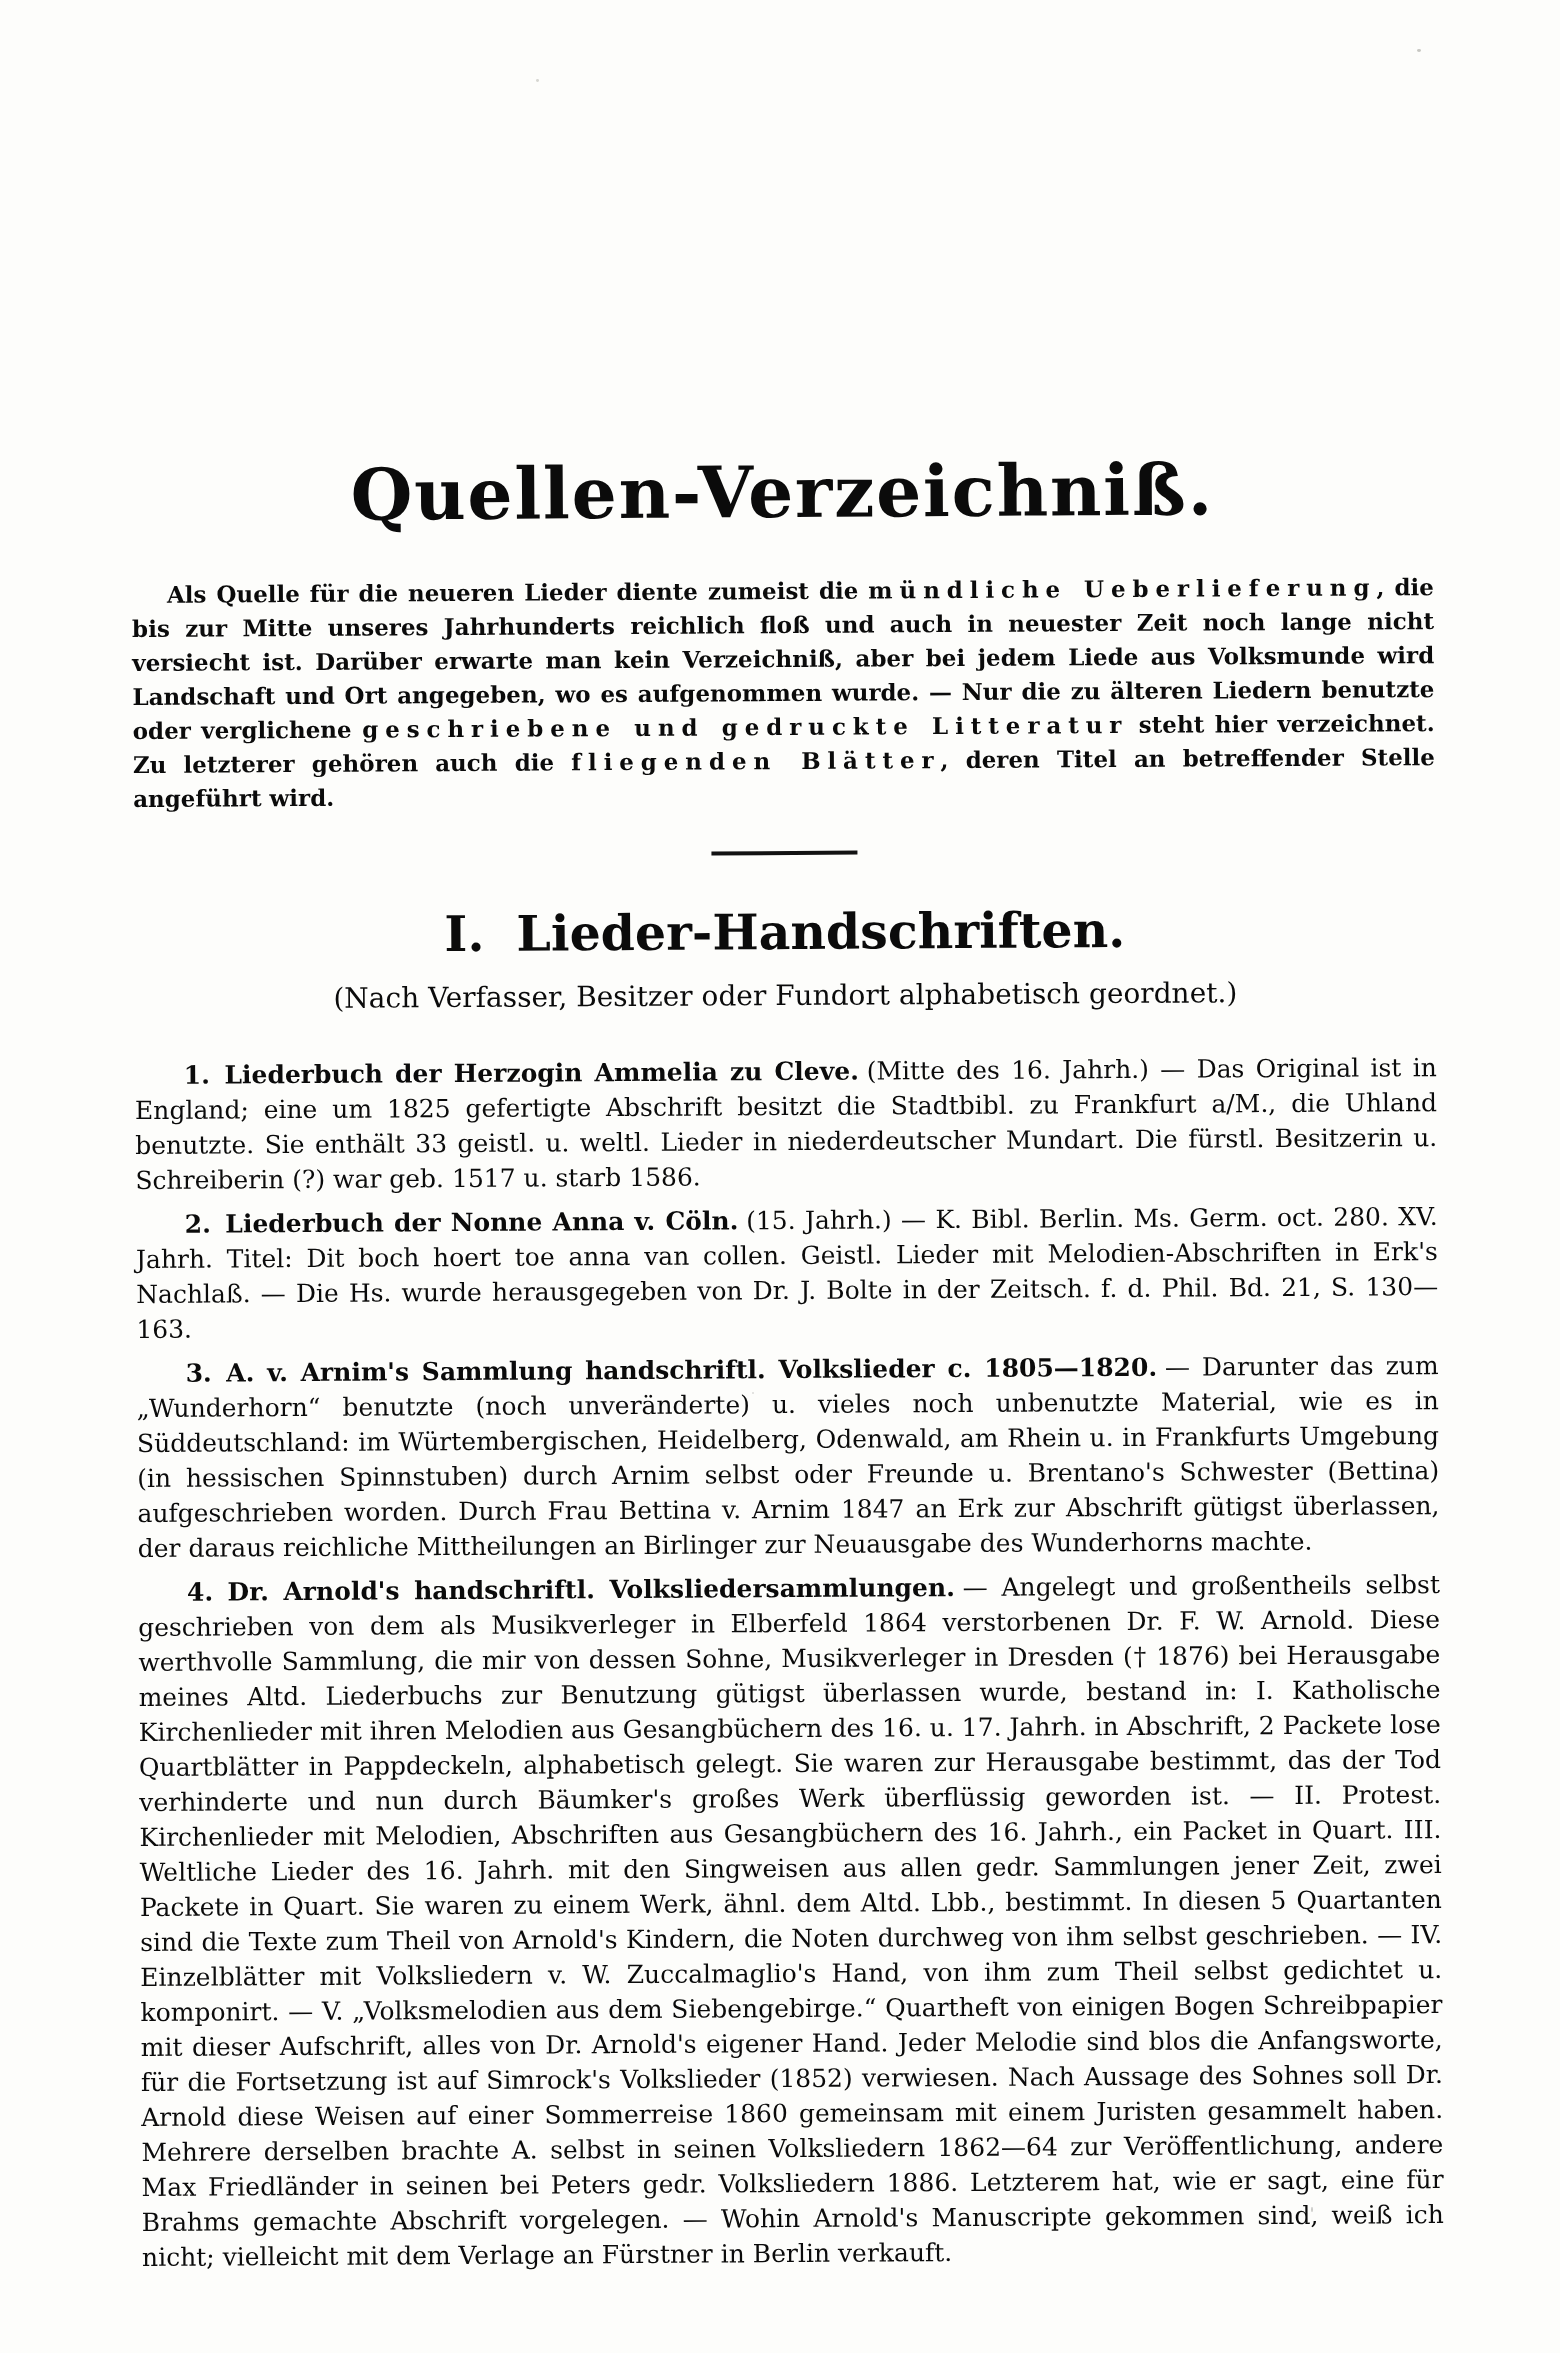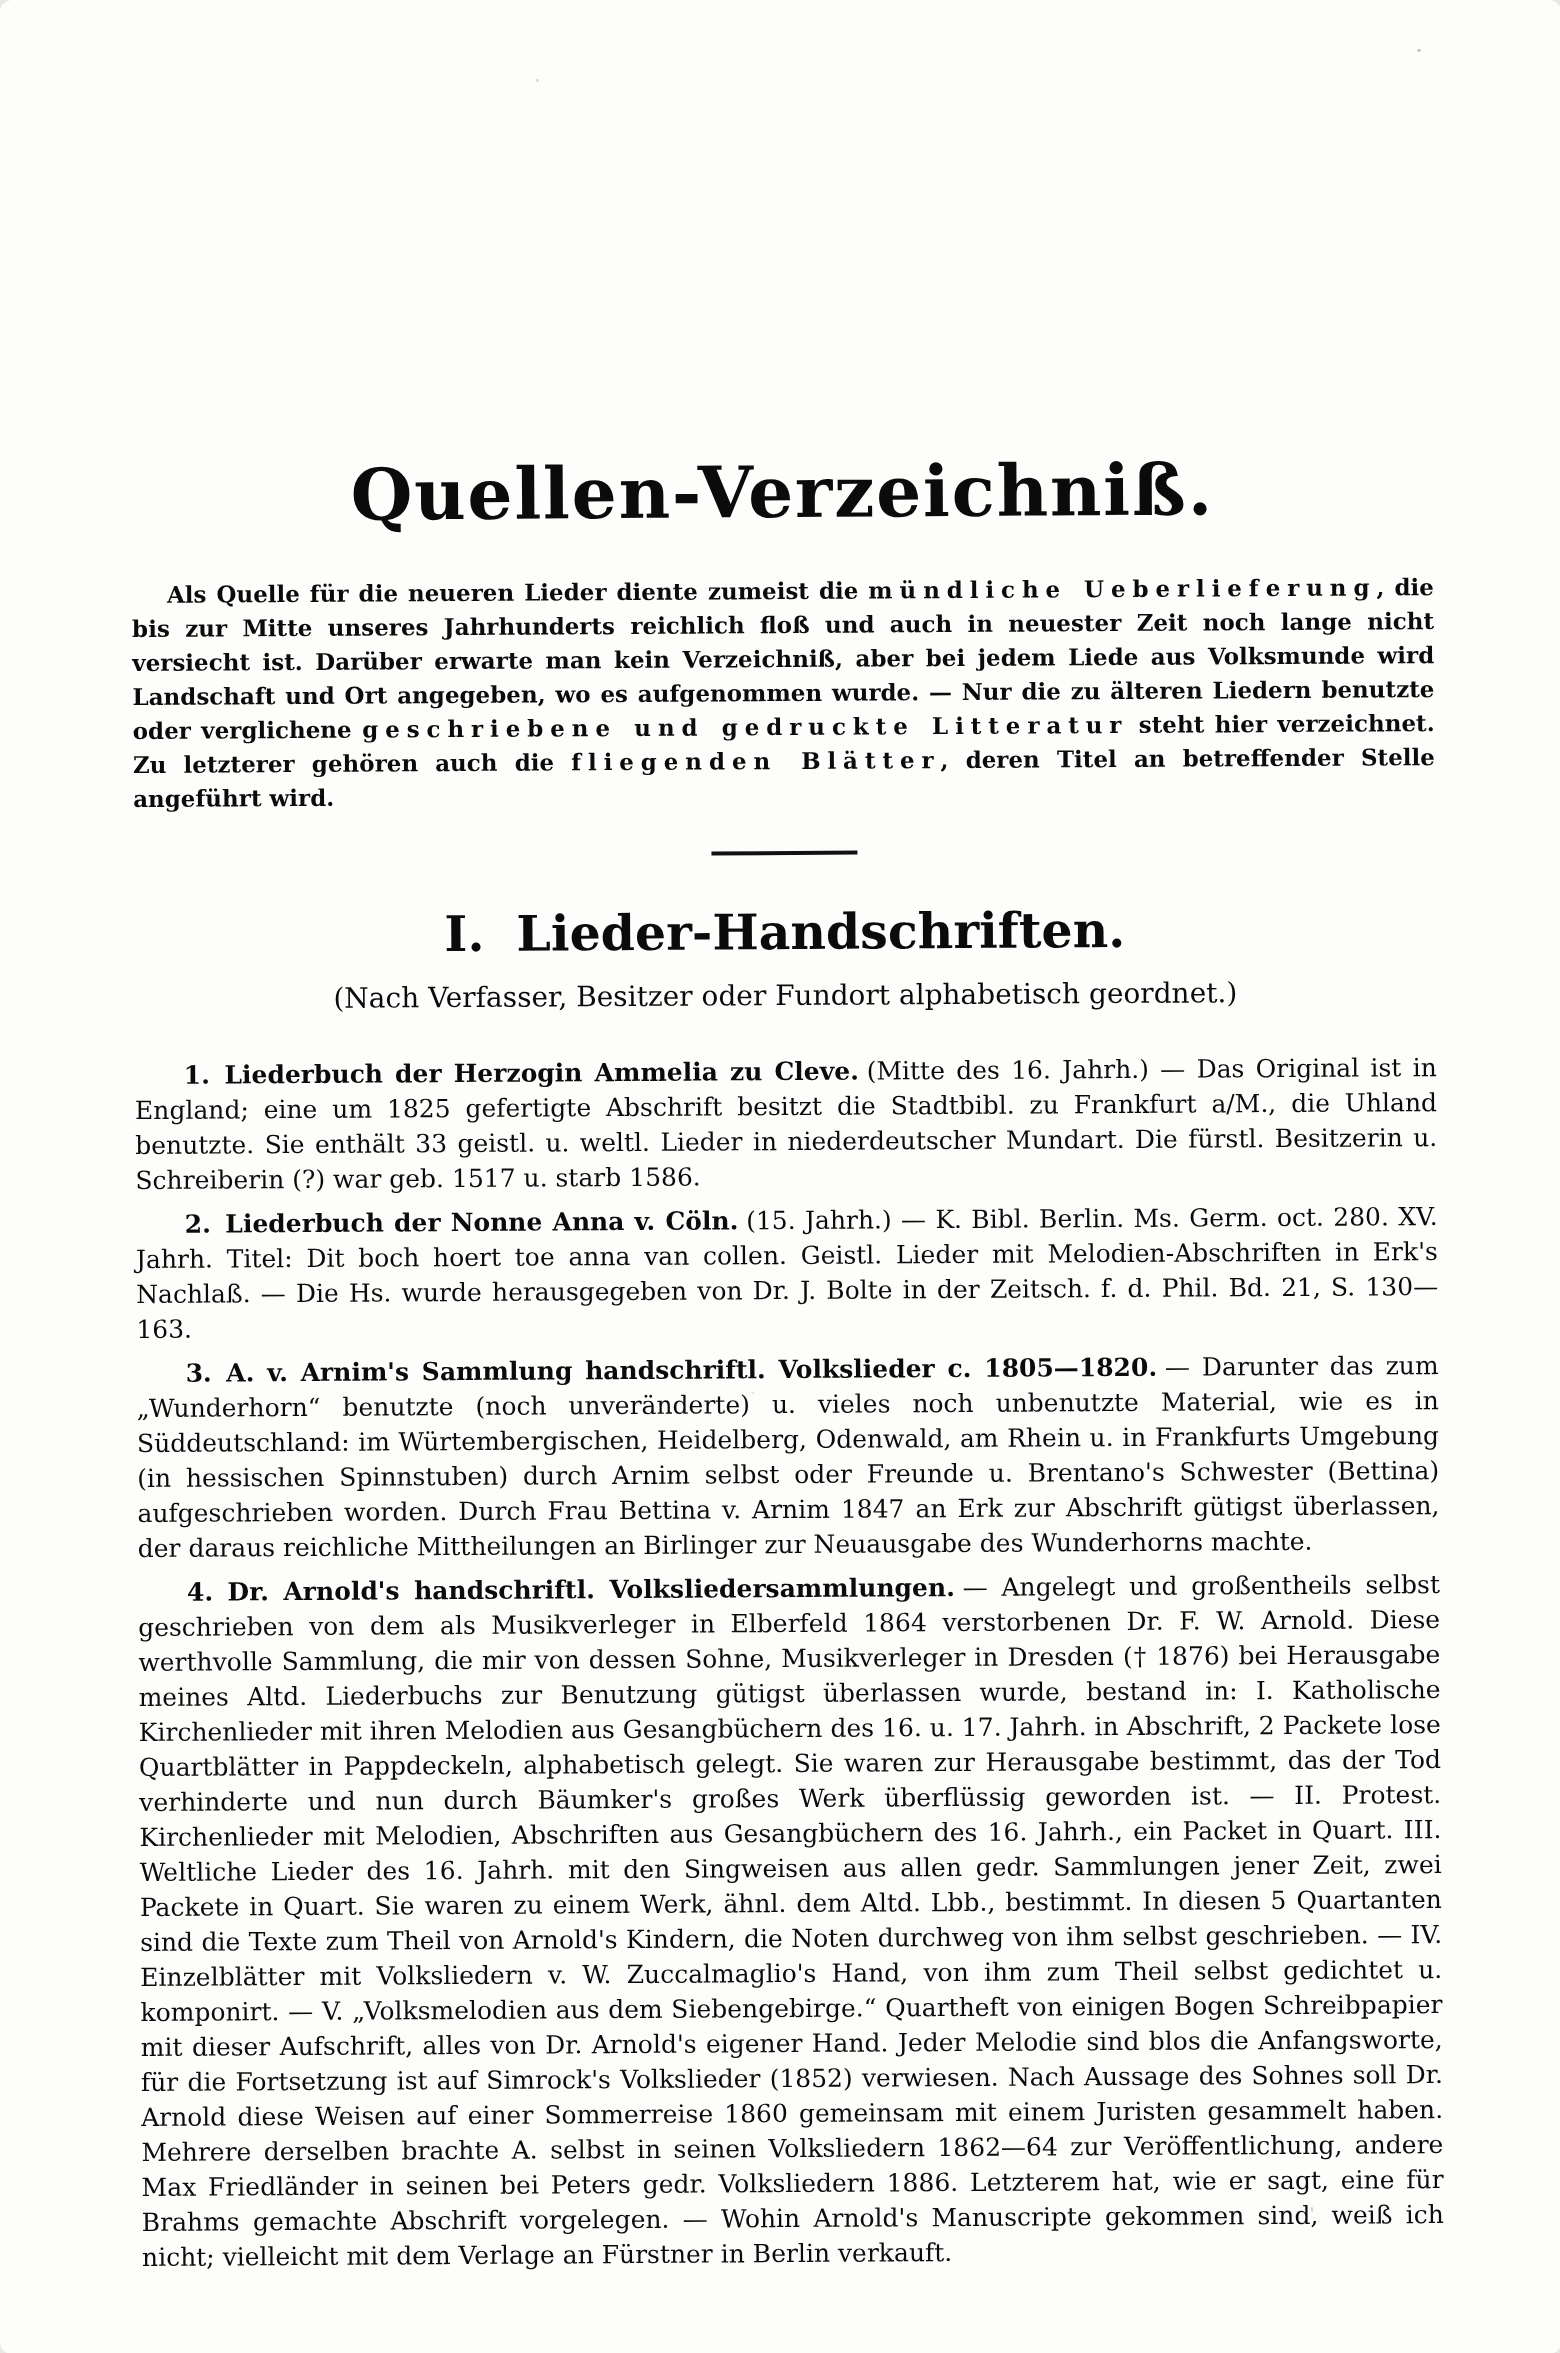--- a/index.html
+++ b/index.html
@@ -9,21 +9,20 @@
   }
   .sheet {
     position: relative;
     width: 1561px;
     height: 2354px;
     margin: 0 auto;
     background: #fdfdfb;
     overflow: hidden;
     font-family: "DejaVu Serif", "Liberation Serif", serif;
     color: #0b0b0b;
-    border-radius: 12px;
   }
   .content {
     position: absolute;
     left: 131px;
     top: 457px;
     width: 1302px;
     transform: rotate(-0.35deg);
     transform-origin: 0 0;
   }
   .doc-title {

